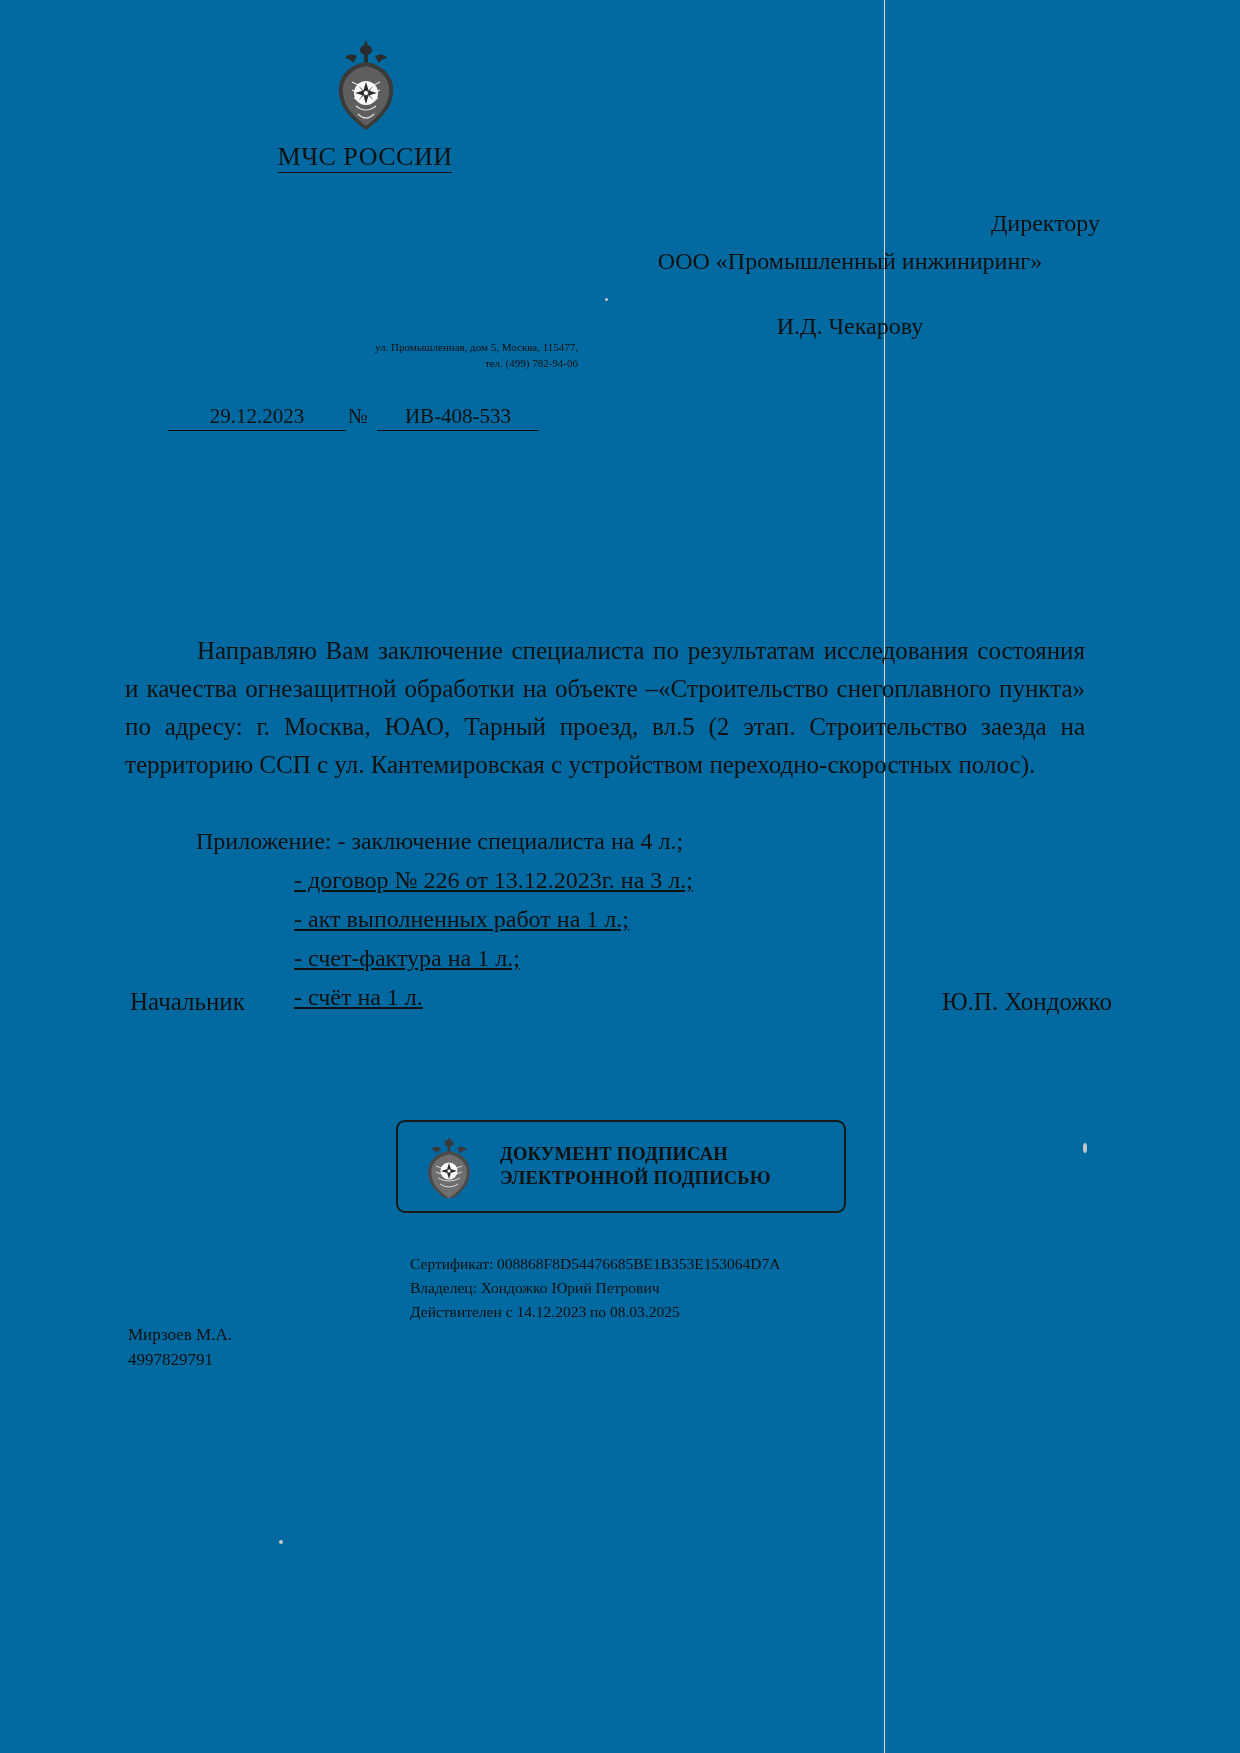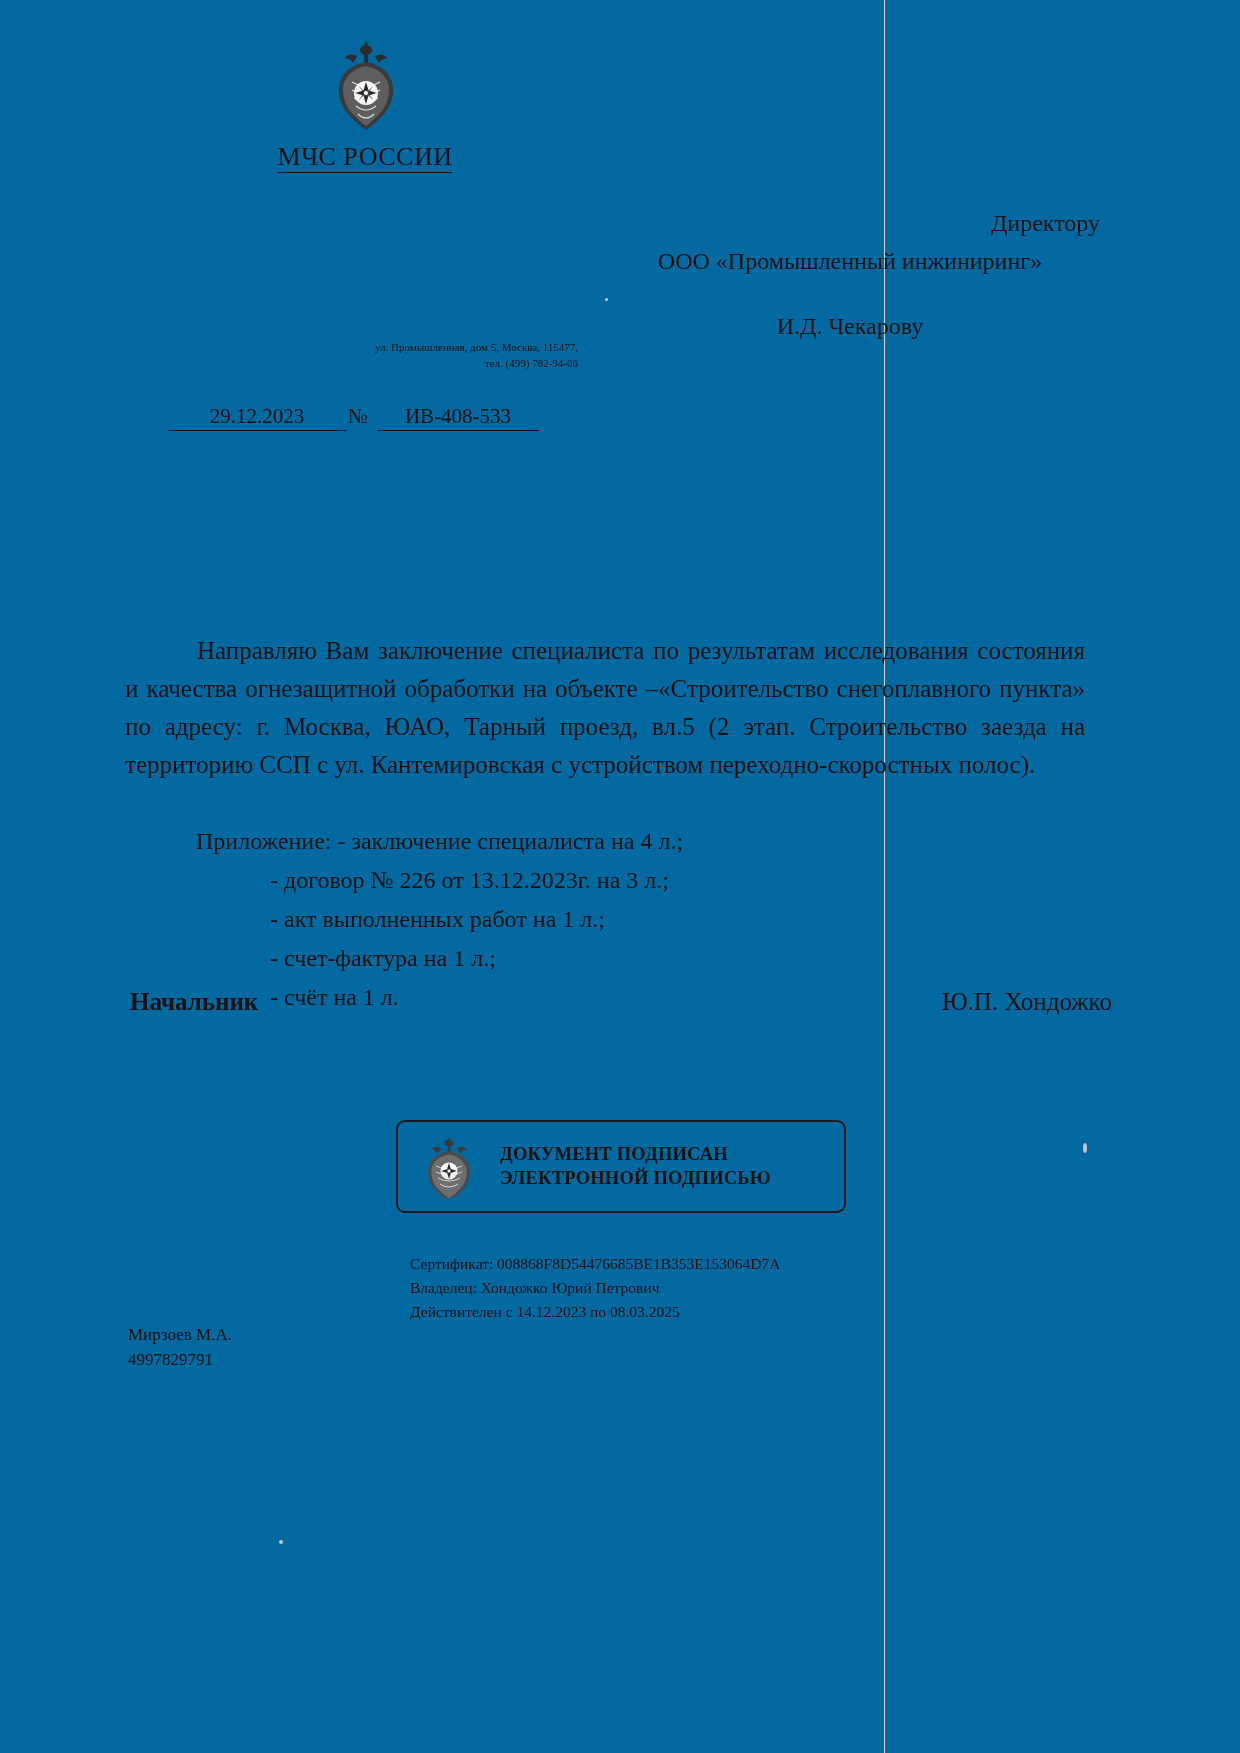--- a/index.html
+++ b/index.html
@@ -136,30 +136,29 @@
   }
 
   .attachments {
     position: absolute;
     left: 196px;
     top: 822px;
     font-size: 24px;
     line-height: 1.62;
   }
   .att-first { white-space: nowrap; }
-  .att-rest { margin-left: 74px; }
+  .att-rest { margin-left: 98px; text-decoration: underline; }
   .att-rest div { white-space: nowrap; }
 
   
   .sig-role {
     position: absolute;
     left: 130px;
     top: 988px;
     font-size: 25px;
-    font-weight: bold;
   }
   .sig-name {
     position: absolute;
     right: 128px;
     top: 988px;
     font-size: 25px;
   }
 
   
   .es-stamp {

